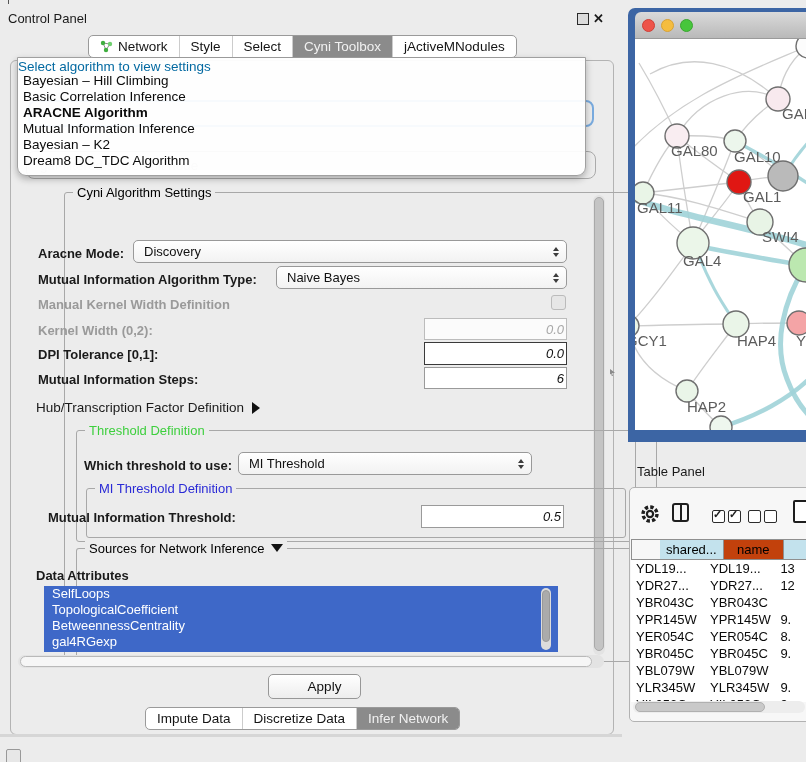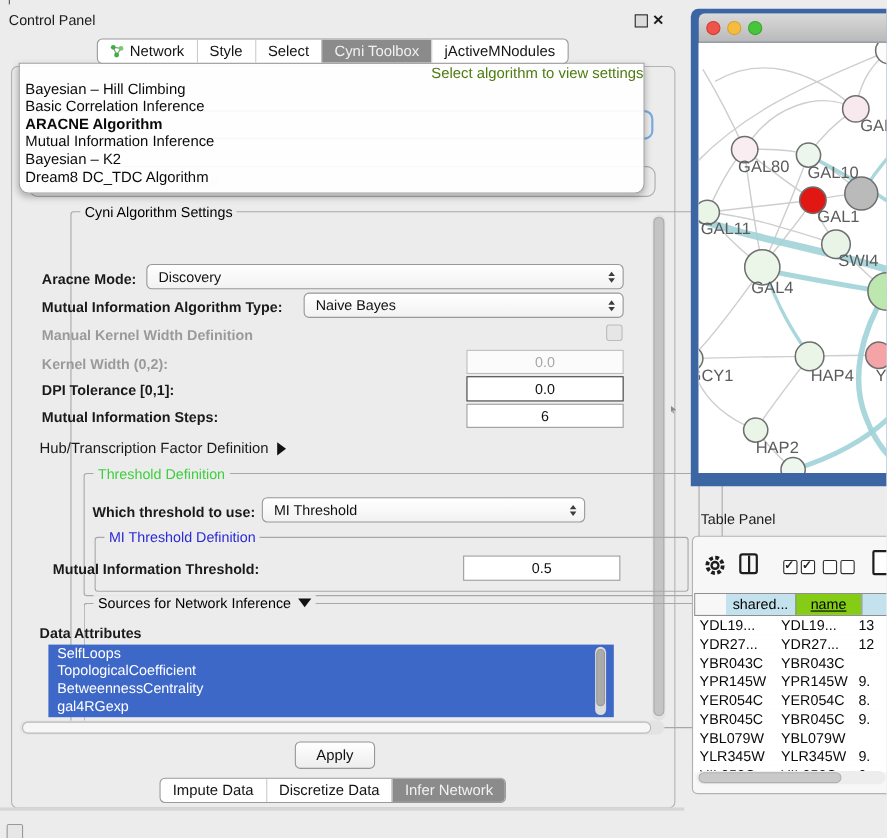--- a/index.html
+++ b/index.html
@@ -15,39 +15,39 @@
   .tabbar .tab.selected{background:#8b8b8b;color:#f1f1f1;}
   
   .group{position:absolute;border:1px solid #a8a8a8;border-radius:3px;margin-left:48px;}
   .legend{position:absolute;top:-8px;left:8px;background:#ececec;padding:0 4px;font-size:13px;white-space:nowrap;}
   
   .combo{position:absolute;background:linear-gradient(#ffffff,#f2f2f2);border:1px solid #999999;border-radius:5px;font-size:13px;color:#111;display:flex;align-items:center;padding:0 26px 0 10px;box-sizing:border-box;}
   .arr{position:absolute;right:7px;top:50%;transform:translateY(-50%);display:flex;flex-direction:column;align-items:center;gap:2px;}
   .arr .u{width:0;height:0;border-left:3.5px solid transparent;border-right:3.5px solid transparent;border-bottom:4.5px solid #3c3c3c;}
   .arr .d{width:0;height:0;border-left:3.5px solid transparent;border-right:3.5px solid transparent;border-top:4.5px solid #3c3c3c;}
   
-  .field{position:absolute;background:#ffffff;border:1px solid #9a9a9a;font-size:13px;color:#111;display:flex;align-items:center;justify-content:center;padding:0 22px;box-sizing:border-box;}
+  .field{position:absolute;background:#ffffff;border:1px solid #9a9a9a;font-size:13px;color:#111;display:flex;align-items:center;justify-content:flex-end;padding:0 2px;box-sizing:border-box;font-style:italic;}
   .field.disabled{background:#fbfbfb;color:#a8a8a8;border-color:#bcbcbc;}
   .field.dark{border:1.5px solid #3a3a3a;}
   .tri-r{display:inline-block;width:0;height:0;border-top:6px solid transparent;border-bottom:6px solid transparent;border-left:8px solid #111;margin-left:8px;vertical-align:-2px;}
   .tri-d{display:inline-block;width:0;height:0;border-left:6px solid transparent;border-right:6px solid transparent;border-top:8px solid #111;margin-left:6px;vertical-align:1px;}
   
   #algo-overlay{position:absolute;left:17px;top:57px;width:567px;height:117px;background:rgba(255,255,255,0.94);border:1px solid #a0a0a0;border-radius:0 0 9px 9px;box-shadow:0 3px 7px rgba(0,0,0,0.28);z-index:20;}
-  #algo-overlay .ph{font-size:13.5px;color:#4d7c0f;text-align:right;padding-top:1px;height:14px;}
+  #algo-overlay .ph{font-size:13.5px;color:#0369a1;text-align:left;padding-top:1px;height:14px;}
   .algo-item{font-size:13.5px;color:#0a0a0a;padding:0 0 0 5px;height:16px;line-height:16px;cursor:default;}
   
   #attr-list{position:absolute;left:44px;top:586px;width:514px;height:66px;background:#3e68c8;overflow:hidden;}
   .attr-item{color:#ffffff;font-size:13px;height:16px;line-height:16px;padding-left:8px;}
   
   .sb-v{position:absolute;background:#e3e3e3;border-radius:6px;}
   .sb-v .thumb{position:absolute;left:1px;right:1px;background:#c4c4c4;border:1px solid #a9a9a9;border-radius:6px;}
   .sb-h{position:absolute;background:#e3e3e3;border-radius:7px;}
   .sb-h .thumb{position:absolute;top:1px;bottom:1px;background:#f6f6f6;border:1px solid #b9b9b9;border-radius:6px;}
   
-  .btn{position:absolute;background:linear-gradient(#ffffff,#ededed);border:1px solid #979797;border-radius:5px;font-size:13.5px;color:#111;display:flex;align-items:center;justify-content:center;}
+  .btn{position:absolute;background:linear-gradient(#ffffff,#ededed);border:1px solid #979797;border-radius:5px;font-size:13.5px;color:#111;display:flex;align-items:center;justify-content:center;padding-left:20px;}
   
   #net-frame{position:absolute;left:628px;top:8px;width:190px;height:434px;background:#3c65a4;border-radius:7px 0 0 0;}
   #net-title{position:absolute;left:7px;top:4px;right:0;height:26px;background:linear-gradient(#dadada,#b9b9b9);border-radius:6px 0 0 0;border-bottom:1px solid #9a9a9a;}
   .tl{position:absolute;top:7px;width:13px;height:13px;border-radius:50%;}
   #net-canvas{position:absolute;left:7px;top:31px;right:0;bottom:12px;background:#ffffff;overflow:hidden;}
   
   #table-card{position:absolute;left:629px;top:487px;width:190px;height:233px;background:#f7f7f7;border:1px solid #b2b2b2;border-radius:5px;}
   #tbl{position:absolute;left:631px;top:539px;width:200px;height:163px;overflow:hidden;font-size:13px;}
   .hdr-row{display:flex;height:21px;border:1px solid #8f8f8f;box-sizing:border-box;}
   .hdr-cell{display:flex;align-items:center;justify-content:center;border-left:1px solid #8f8f8f;box-sizing:border-box;height:100%;}
@@ -300,21 +300,21 @@
     <span class="cb-icon checked"></span><span class="cb-icon checked"></span>
   </div>
   <div class="abs" style="left:748px;top:509px;">
     <span class="cb-icon"></span><span class="cb-icon"></span>
   </div>
   <div class="abs" style="left:793px;top:500px;width:16px;height:23px;border:2px solid #1e1e1e;border-radius:2px;background:#fff;box-sizing:border-box;"></div>
 
   <div id="tbl">
       <div class="hdr-row">
         <div class="hdr-cell" style="width: 80px; background: rgb(195, 226, 237); margin-left: 28px;">shared...</div>
-        <div class="hdr-cell" style="width: 76px; background: #84cc16; text-decoration: underline;">name</div>
+        <div class="hdr-cell" style="width: 76px; background: #c2410c;">name</div>
         <div class="hdr-cell" style="width: 60px; background: rgb(195, 226, 237);"></div>
       </div>
       <div class="trow">
         <div class="tcell" style="width: 80px;">YDL19...</div>
         <div class="tcell" style="width: 76px;">YDL19...</div>
         <div class="tcell" style="width: 60px;">13</div>
       </div>
       <div class="trow">
         <div class="tcell" style="width: 80px;">YDR27...</div>
         <div class="tcell" style="width: 76px;">YDR27...</div>

